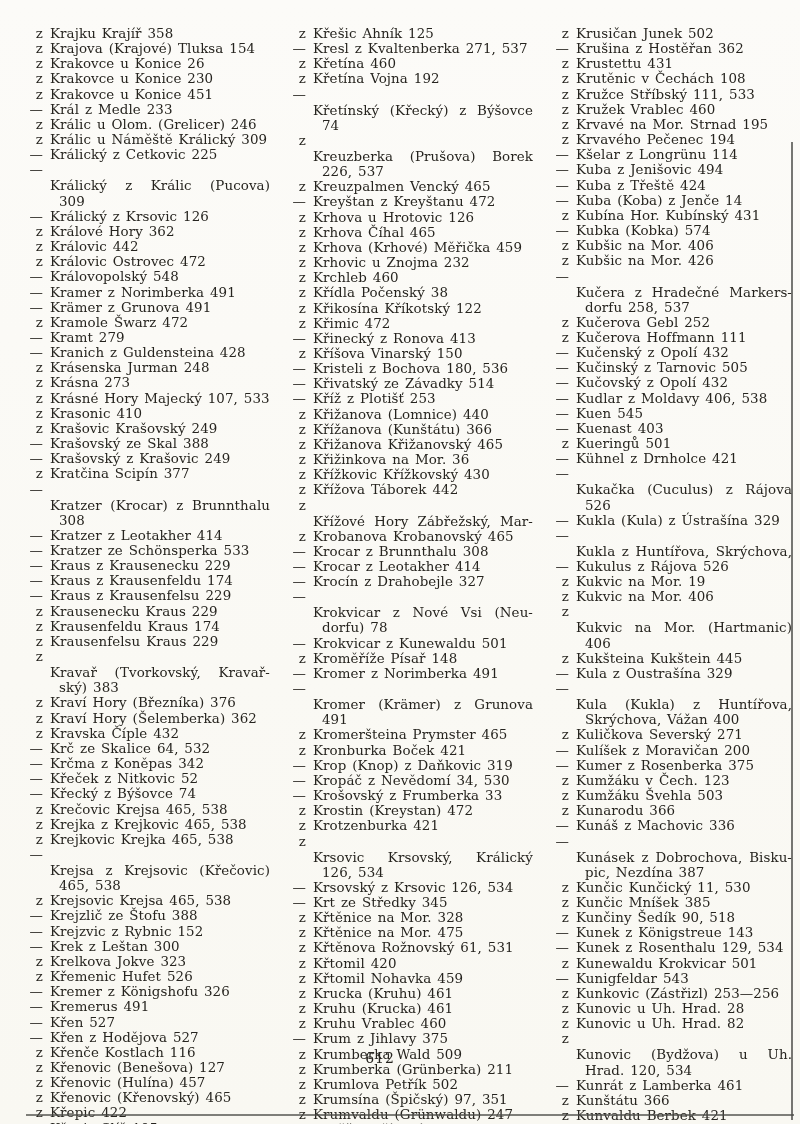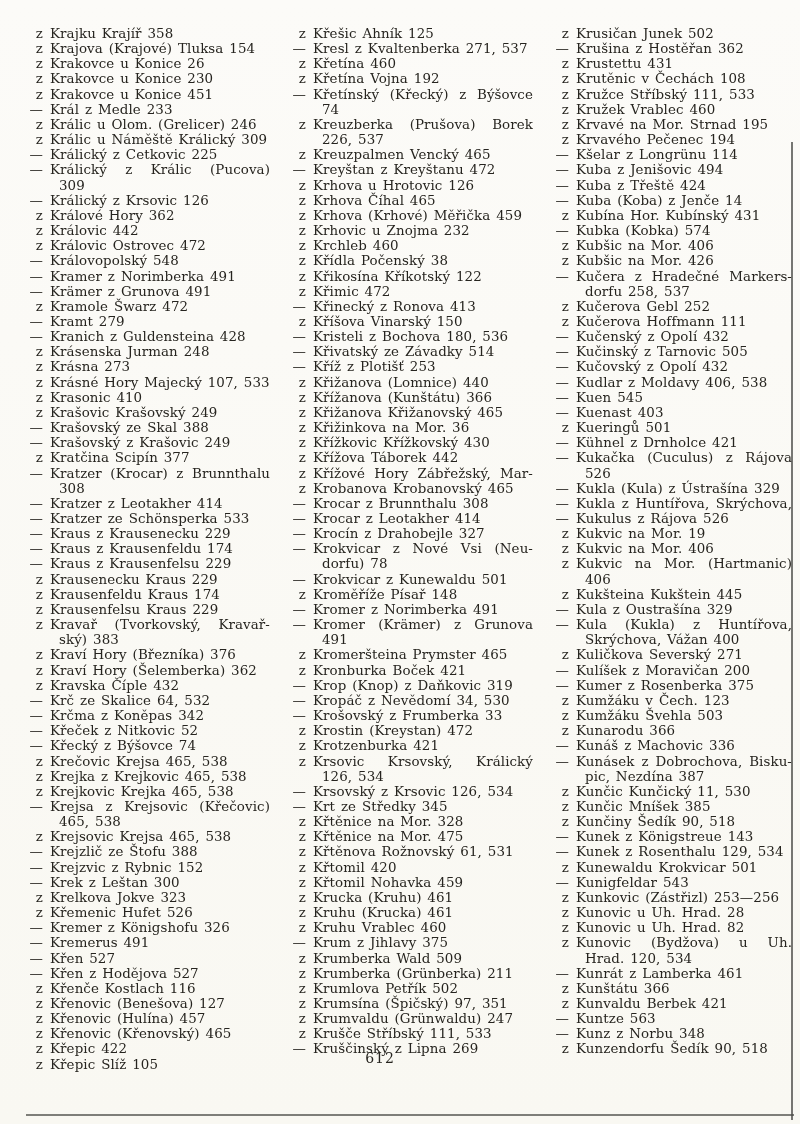--- a/index.html
+++ b/index.html
@@ -20,21 +20,21 @@
     left:20px;top:26px;
     width:772px;
     display:flex;
   }
   .col{width:250px;flex:none;}
   .col + .col{margin-left:13px;}
   .col:nth-child(3){width:246px;}
   .line{display:flex;line-height:15.15px;font-size:13.4px;letter-spacing:0.1px;}
   .pf{width:23px;flex:none;text-align:right;margin-right:7px;white-space:nowrap;}
   .tx{flex:1;word-spacing:1.5px;}
-  .first.j .tx{text-align:justify;text-align-last:justify;}
+  .first.j .tx{text-align:justify;text-align-last:justify;margin-top:16px;}
   .cont .tx{padding-left:9px;text-align:left;}
   .footer{
     position:absolute;left:0;top:1050px;width:760px;
     text-align:center;font-size:14px;letter-spacing:1px;
   }
   .edge-right{
     position:absolute;left:791px;top:142px;width:2px;height:978px;
     background:#4a4a46;opacity:.75;
   }
   .edge-bottom{

